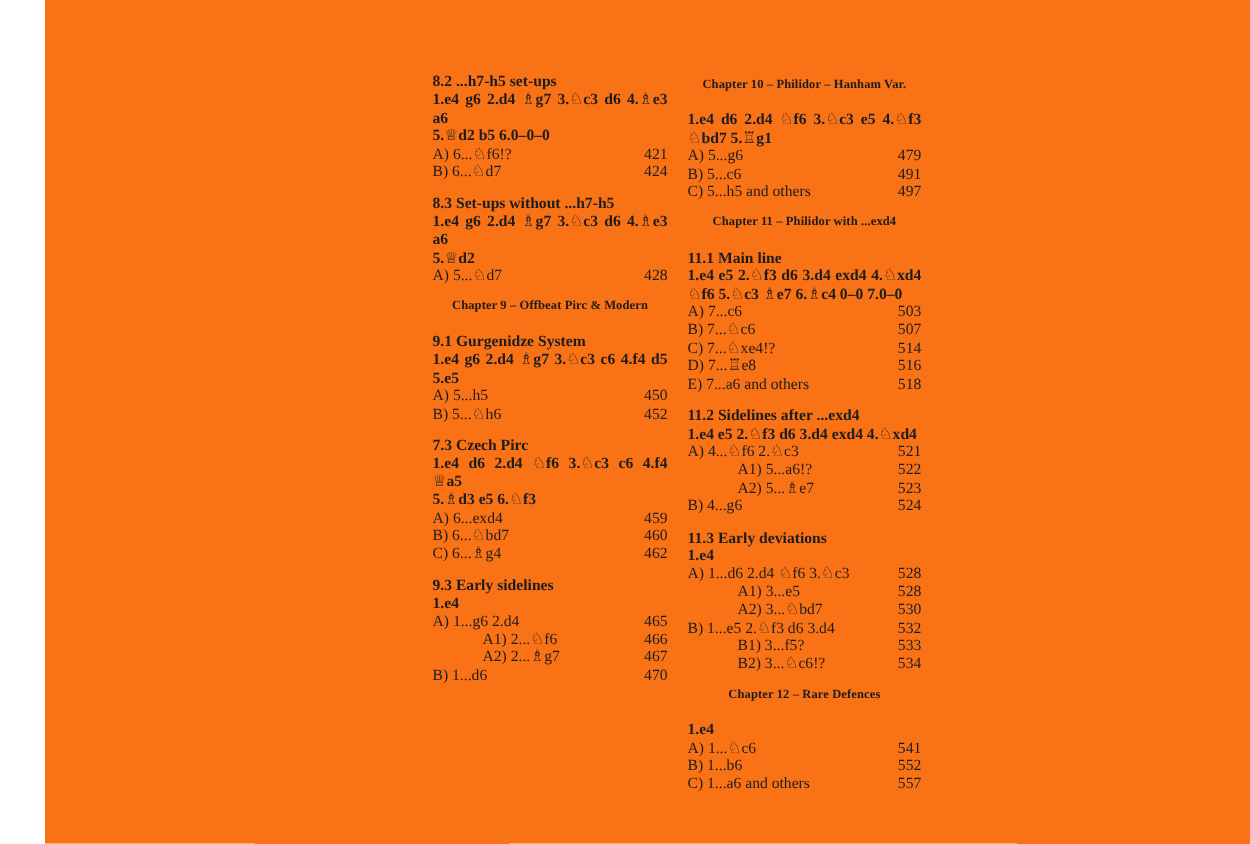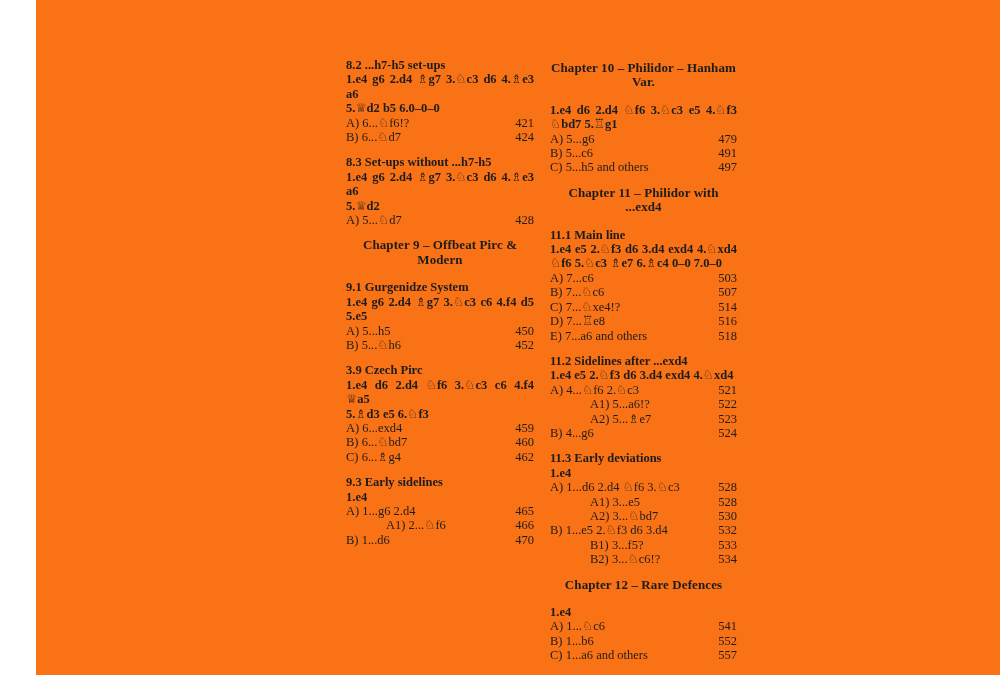--- a/index.html
+++ b/index.html
@@ -19,21 +19,21 @@
   .col { position: absolute; top: 58px; }
   .col-left  { left: 310px; width: 188px; }
   .col-right { left: 514px; width: 187px; top: 60px; }
 
   .block { margin-bottom: 11px; }
 
   .chapter-heading {
     font-weight: 700;
     text-align: center;
     margin: 1px 0 13px 0;
-    font-size: 13px;
+    font-size: 10px;
     letter-spacing: 0.1px;
   }
   .section-title { font-weight: 700; }
   .moves-line { font-weight: 700; }
   .moves-line.justify {
     text-align: justify;
     text-align-last: justify;
   }
   .toc-row {
     display: flex;
@@ -79,21 +79,21 @@
         <div class="toc-row">
           <span class="toc-label">A) 5...h5</span>
           <span class="toc-page">450</span>
         </div>
         <div class="toc-row">
           <span class="toc-label">B) 5...♘h6</span>
           <span class="toc-page">452</span>
         </div>
       </div>
       <div class="block">
-        <div class="section-title">3.9 Czech Pirc</div>
+        <div class="section-title">7.3 Czech Pirc</div>
         <div class="moves-line justify">1.e4 d6 2.d4 ♘f6 3.♘c3 c6 4.f4 ♕a5</div>
         <div class="moves-line">5.♗d3 e5 6.♘f3</div>
         <div class="toc-row">
           <span class="toc-label">A) 6...exd4</span>
           <span class="toc-page">459</span>
         </div>
         <div class="toc-row">
           <span class="toc-label">B) 6...♘bd7</span>
           <span class="toc-page">460</span>
         </div>
@@ -105,20 +105,24 @@
       <div class="block">
         <div class="section-title">9.3 Early sidelines</div>
         <div class="moves-line">1.e4</div>
         <div class="toc-row">
           <span class="toc-label">A) 1...g6 2.d4</span>
           <span class="toc-page">465</span>
         </div>
         <div class="toc-row">
           <span class="toc-label indent-1">A1) 2...♘f6</span>
           <span class="toc-page">466</span>
+        </div>
+        <div class="toc-row">
+          <span class="toc-label indent-1">A2) 2...♗g7</span>
+          <span class="toc-page">467</span>
         </div>
         <div class="toc-row">
           <span class="toc-label">B) 1...d6</span>
           <span class="toc-page">470</span>
         </div>
       </div>
     </div>
   <div class="col col-right" id="col-1">
       <div class="chapter-heading">Chapter 10 – Philidor – Hanham Var.</div>
       <div class="block">

